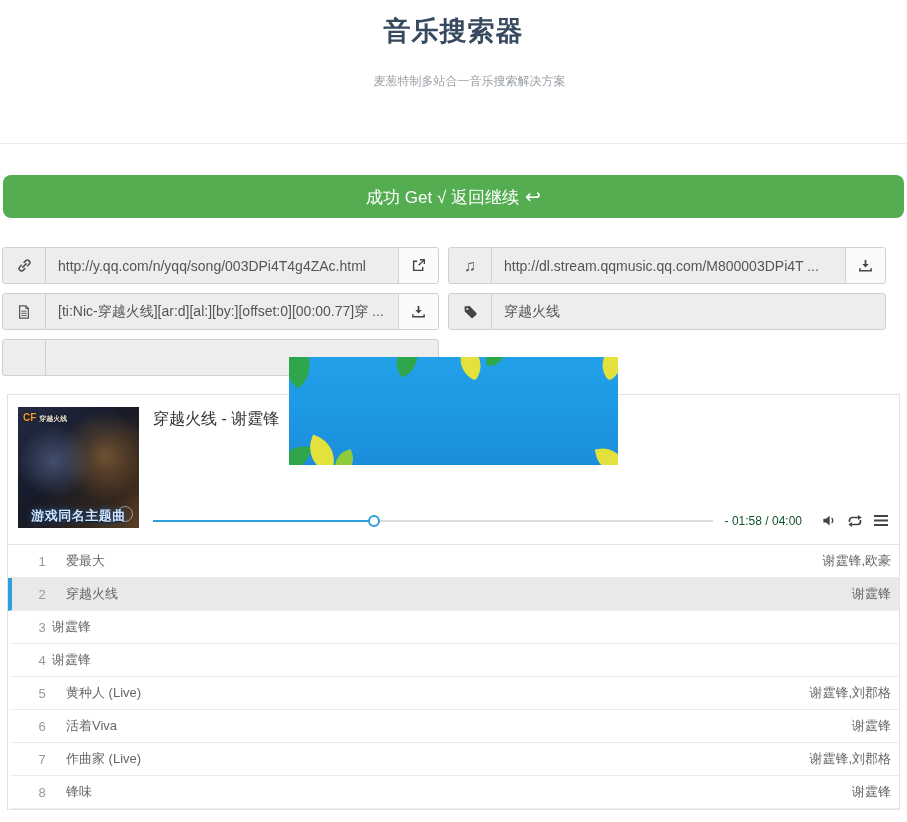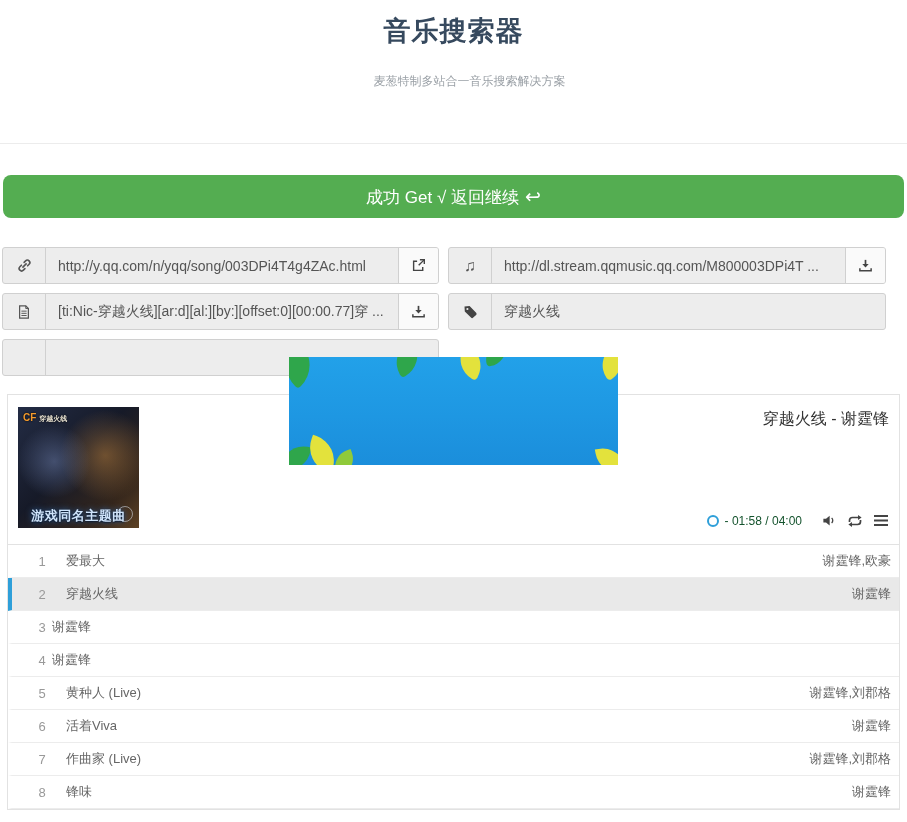--- a/index.html
+++ b/index.html
@@ -44,21 +44,21 @@
       linear-gradient(135deg,#232c45 0%,#161a28 45%,#34261c 78%,#5d4124 100%); }
   .album .cflogo { position:absolute; top:5px; left:5px; font-size:10px; font-weight:bold;
     color:#f49a2c; text-shadow:0 0 2px #000; }
   .album .cflogo span { color:#e8e2d2; font-size:7px; margin-left:3px; }
   .album .caption { position:absolute; bottom:3px; left:0; width:100%; text-align:center;
     font-size:13px; font-weight:bold; color:#cfe4fb;
     text-shadow:0 1px 2px #03142c, 0 0 6px #2a68b0; letter-spacing:0.5px; white-space:nowrap; }
   .album .disc { position:absolute; right:6px; bottom:6px; width:16px; height:16px;
     border:1px solid rgba(220,230,240,.55); border-radius:50%; }
 
-  .pright { flex:1; display:flex; flex-direction:column; padding-left:14px; min-width:0;align-items:flex-end; }
+  .pright { flex:1; display:flex; flex-direction:column; padding-left:14px; min-width:0; }
   .songTitle { margin-top:2px; font-size:16px; color:#333; }
   .lyricLine { margin-top:32px; text-align:center; font-size:14px; color:#2e9fd9; cursor:pointer; }
   .controls { margin-top:auto; display:flex; align-items:center; }
   .barWrap { flex:1; position:relative; height:12px; cursor:pointer; margin-right:12px; }
   .barBg { position:absolute; top:5px; left:0; right:0; height:2px; background:#dcdcdc; }
   .barFill { position:absolute; top:5px; left:0; height:2px; background:#2e9fd9; }
   .knob { position:absolute; top:0; width:12px; height:12px; border-radius:50%;
     background:#fff; border:2px solid #2e9fd9; }
   .ptime { font-size:12px; color:#14532d; white-space:nowrap; margin-right:10px; }
   .picon { margin-left:9px; cursor:pointer; display:flex; align-items:center; }

